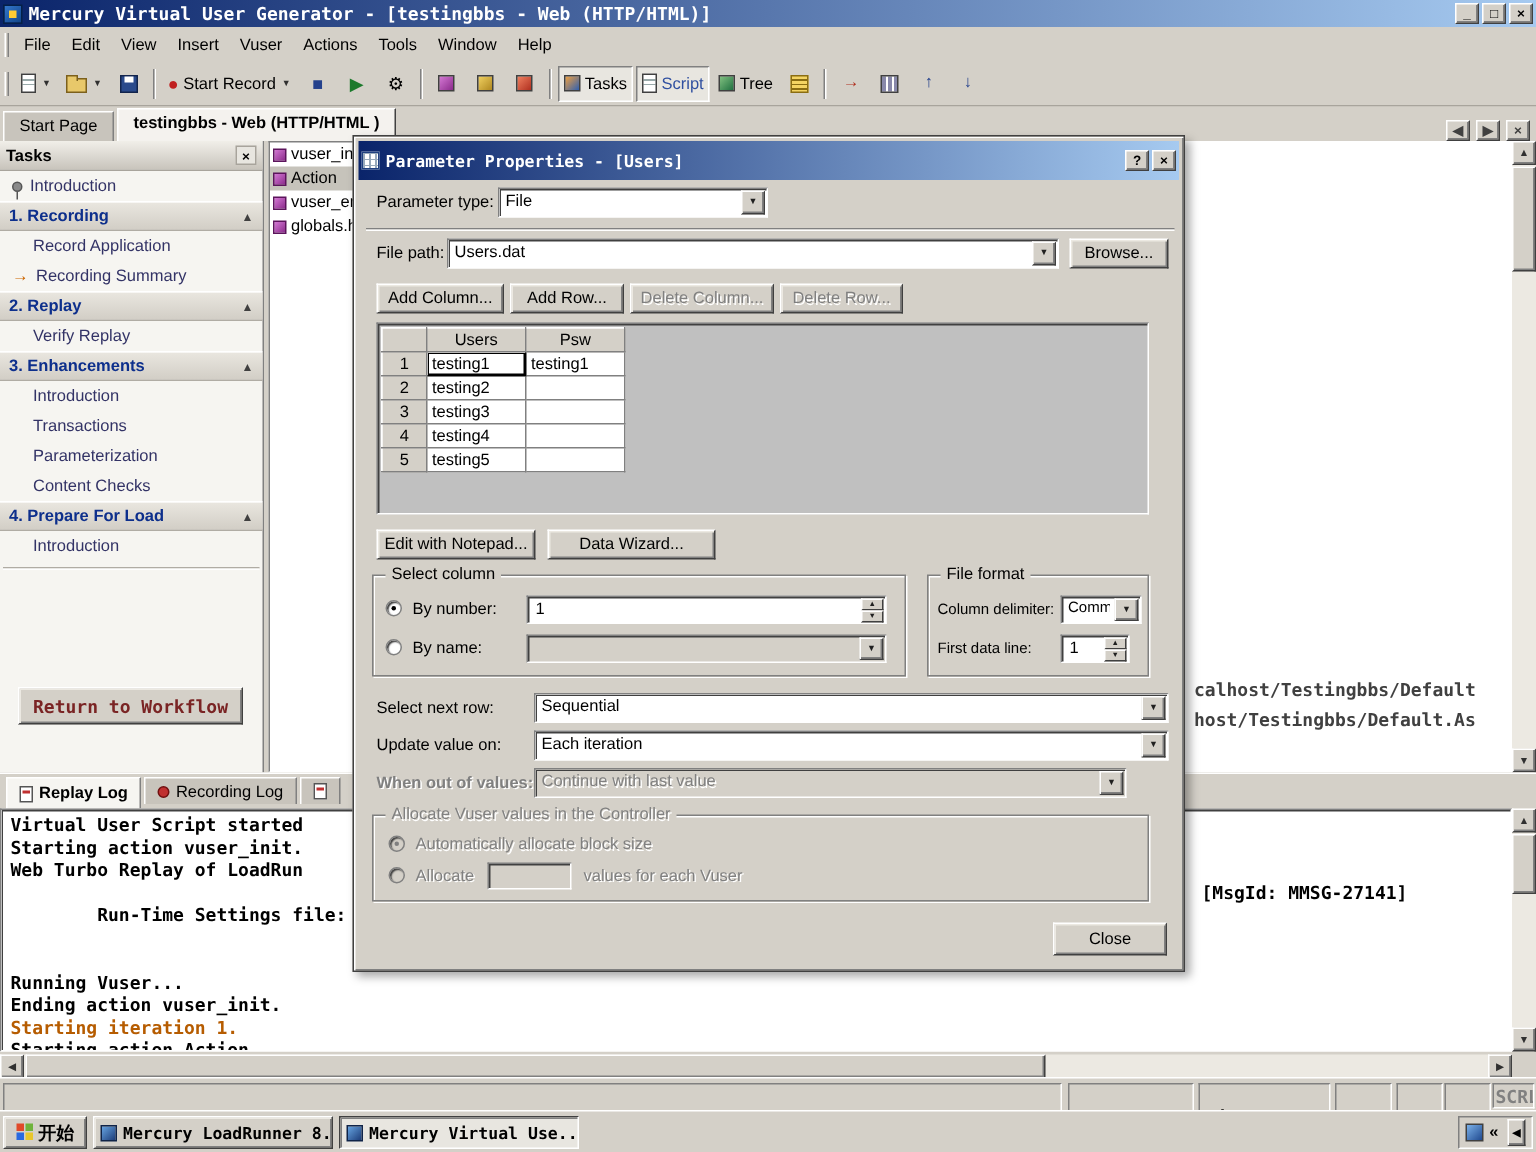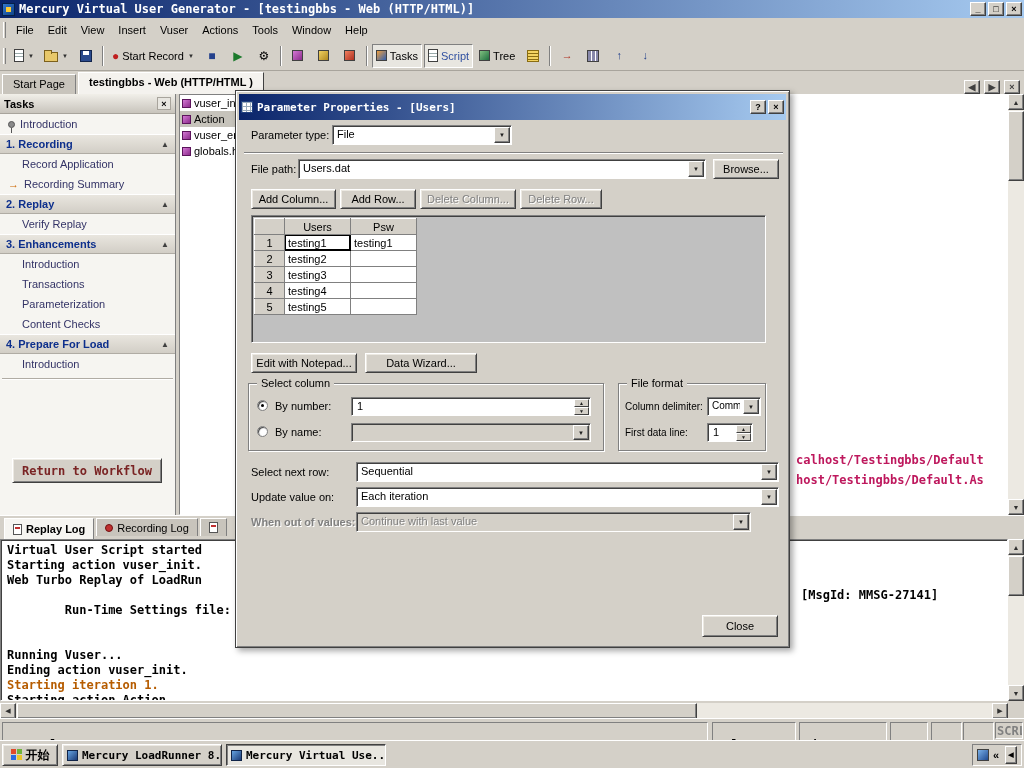--- a/index.html
+++ b/index.html
@@ -79,21 +79,21 @@
   .return-btn { position:absolute; left:12px; top:364px; width:150px; height:25px; background:#d4d0c8;
     border:1px solid; border-color:#fff #404040 #404040 #fff; box-shadow: inset 1px 1px 0 #ece9e2, inset -1px -1px 0 #808080;
     display:flex; align-items:center; justify-content:center; color:#7a2424; font:700 12px "DejaVu Sans Mono",monospace; }
 
   .filetree { position:absolute; left:179px; top:0; width:64px; height:421px; background:#fff; border:1px solid; border-color:#808080 #fff #fff #808080; overflow:hidden; }
   .ft-item { display:flex; align-items:center; gap:3px; height:16px; padding:0 2px; white-space:nowrap; overflow:hidden; }
   .ft-item.sel { background:#c6c3bb;text-align:right; }
   .ft-ico { width:9px; height:9px; flex:0 0 9px; background:linear-gradient(135deg,#d478d4,#8c2c8c); border:1px solid #5c145c; }
 
   .editor { position:absolute; left:244px; top:0; width:764px; height:421px; background:#fff; }
-  .code-frag { position:absolute; font:700 12px "DejaVu Sans Mono",monospace; color:#be185d; white-space:pre; }
+  .code-frag { position:absolute; font:700 12px "DejaVu Sans Mono",monospace; color:#404040; white-space:pre; }
 
   .vscroll { position:absolute; width:16px; background:#ece9e2; }
   .sbtn { position:absolute; left:0; width:16px; height:16px; font-size:7px; color:#303030;
     display:flex; align-items:center; justify-content:center; background:#d4d0c8;
     border:1px solid; border-color:#fff #404040 #404040 #fff; box-shadow: inset -1px -1px 0 #808080; }
   .sthumb { position:absolute; background:#d4d0c8; border:1px solid; border-color:#fff #404040 #404040 #fff; box-shadow: inset -1px -1px 0 #808080; }
 
   
   .logpanel { position:absolute; left:0; top:515px; width:1024px; height:203px; background:#d4d0c8; border-top:1px solid #fff; }
   .log-tabs { position:absolute; left:0; top:2px; height:21px; display:flex; padding-left:4px; }
@@ -546,17 +546,28 @@
       <span class="val">Each iteration</span>
       <span class="cbtn">▼</span>
     </div>
 
     <span class="lbl dis" style="left:15px; top:425px;font-weight:bold;">When out of values:</span>
     <div class="combo disabled" style="left:120px; top:421px; width:395px; height:20px;">
       <span class="val">Continue with last value</span>
       <span class="cbtn">▼</span>
     </div>
 
+    <div class="group" style="left:12px; top:452px; width:518px; height:58px;">
+      <span class="group-label dis">Allocate Vuser values in the Controller</span>
+      <span class="radio checked disabled" style="left:10px; top:13px;">
+          <span class="dot"></span>
+        </span>
+      <span class="lbl dis" style="left:28px; top:13px;">Automatically allocate block size</span>
+      <span class="radio disabled" style="left:10px; top:34px;"></span>
+      <span class="lbl dis" style="left:28px; top:34px;">Allocate</span>
+      <div class="efield disabled" style="left:76px; top:31px; width:56px; height:18px;"></div>
+      <span class="lbl dis" style="left:140px; top:34px;">values for each Vuser</span>
+    </div>
 
     <div class="btn" style="left:466px; top:524px; width:76px; height:22px;">Close</div>
   </div>
 
 </div>
 
 </body></html>

